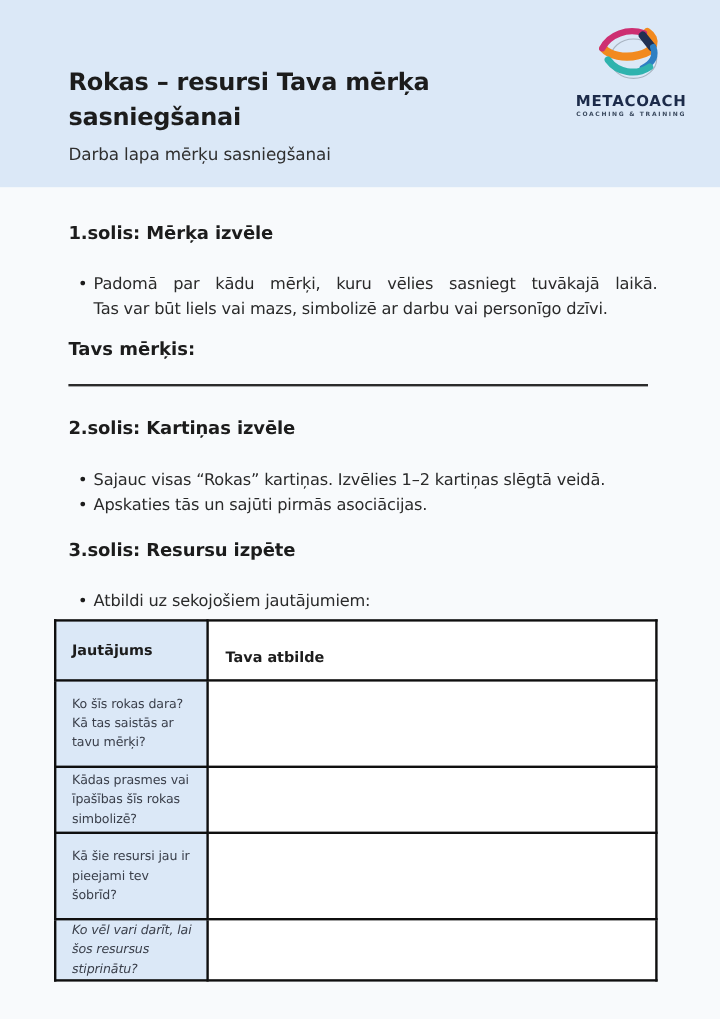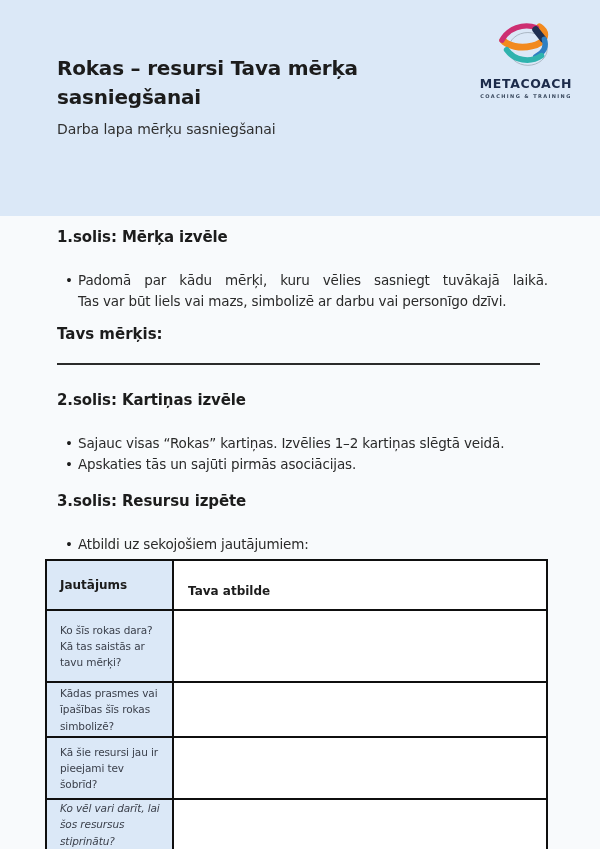--- a/index.html
+++ b/index.html
@@ -21,21 +21,21 @@
     width:600px;height:849px;
     margin:0 auto;
     background:var(--page_bg);
     font-family:"DejaVu Sans","Liberation Sans",sans-serif;
     color:var(--body_ink);
     overflow:hidden;
   }
   
   .header{
     position:relative;
-    height:216px;
+    height:156px;
     background:var(--header_bg);
     padding:54px 0 0 57px;
   }
   .title{
     font-size:20px;
     font-weight:700;
     line-height:1.45;
     color:var(--ink);
     max-width:420px;
     letter-spacing:-0.2px;
@@ -68,21 +68,21 @@
     color:#3b4a5f;
   }
   
   .content{padding:0 52px 0 57px;}
   .step-heading{
     font-size:15px;
     font-weight:700;
     color:var(--ink);
     letter-spacing:-0.1px;
   }
-  .step-heading.s1{margin-top:12px;}
+  .step-heading.s1{margin-top:29px;}
   .step-heading.s2{margin-top:26px;}
   .step-heading.s3{margin-top:17px;}
   ul.bullets{
     list-style:none;
     margin-top:24px;
     padding-left:8px;
   }
   ul.bullets li{
     position:relative;
     padding-left:13px;
@@ -145,21 +145,21 @@
     font-size:10.5px;
     line-height:1.55;
     color:var(--question_ink);
     padding:0 8px 0 13px;
     letter-spacing:-0.1px;
   }
   td.acell{background:var(--paper);}
   tr.r0{height:50px;}
   tr.r1{height:72px;}
   tr.r2{height:55px;margin-top:15px;}
-  tr.r3{height:62px;}
+  tr.r3{height:72px;}
   tr.r4{height:50px;font-style:italic;}
 </style>
 </head>
 <body>
 
 <div class="page">
 
   <header class="header">
     <h1 class="title">Rokas – resursi Tava mērķa sasniegšanai</h1>
     <p class="subtitle">Darba lapa mērķu sasniegšanai</p>

